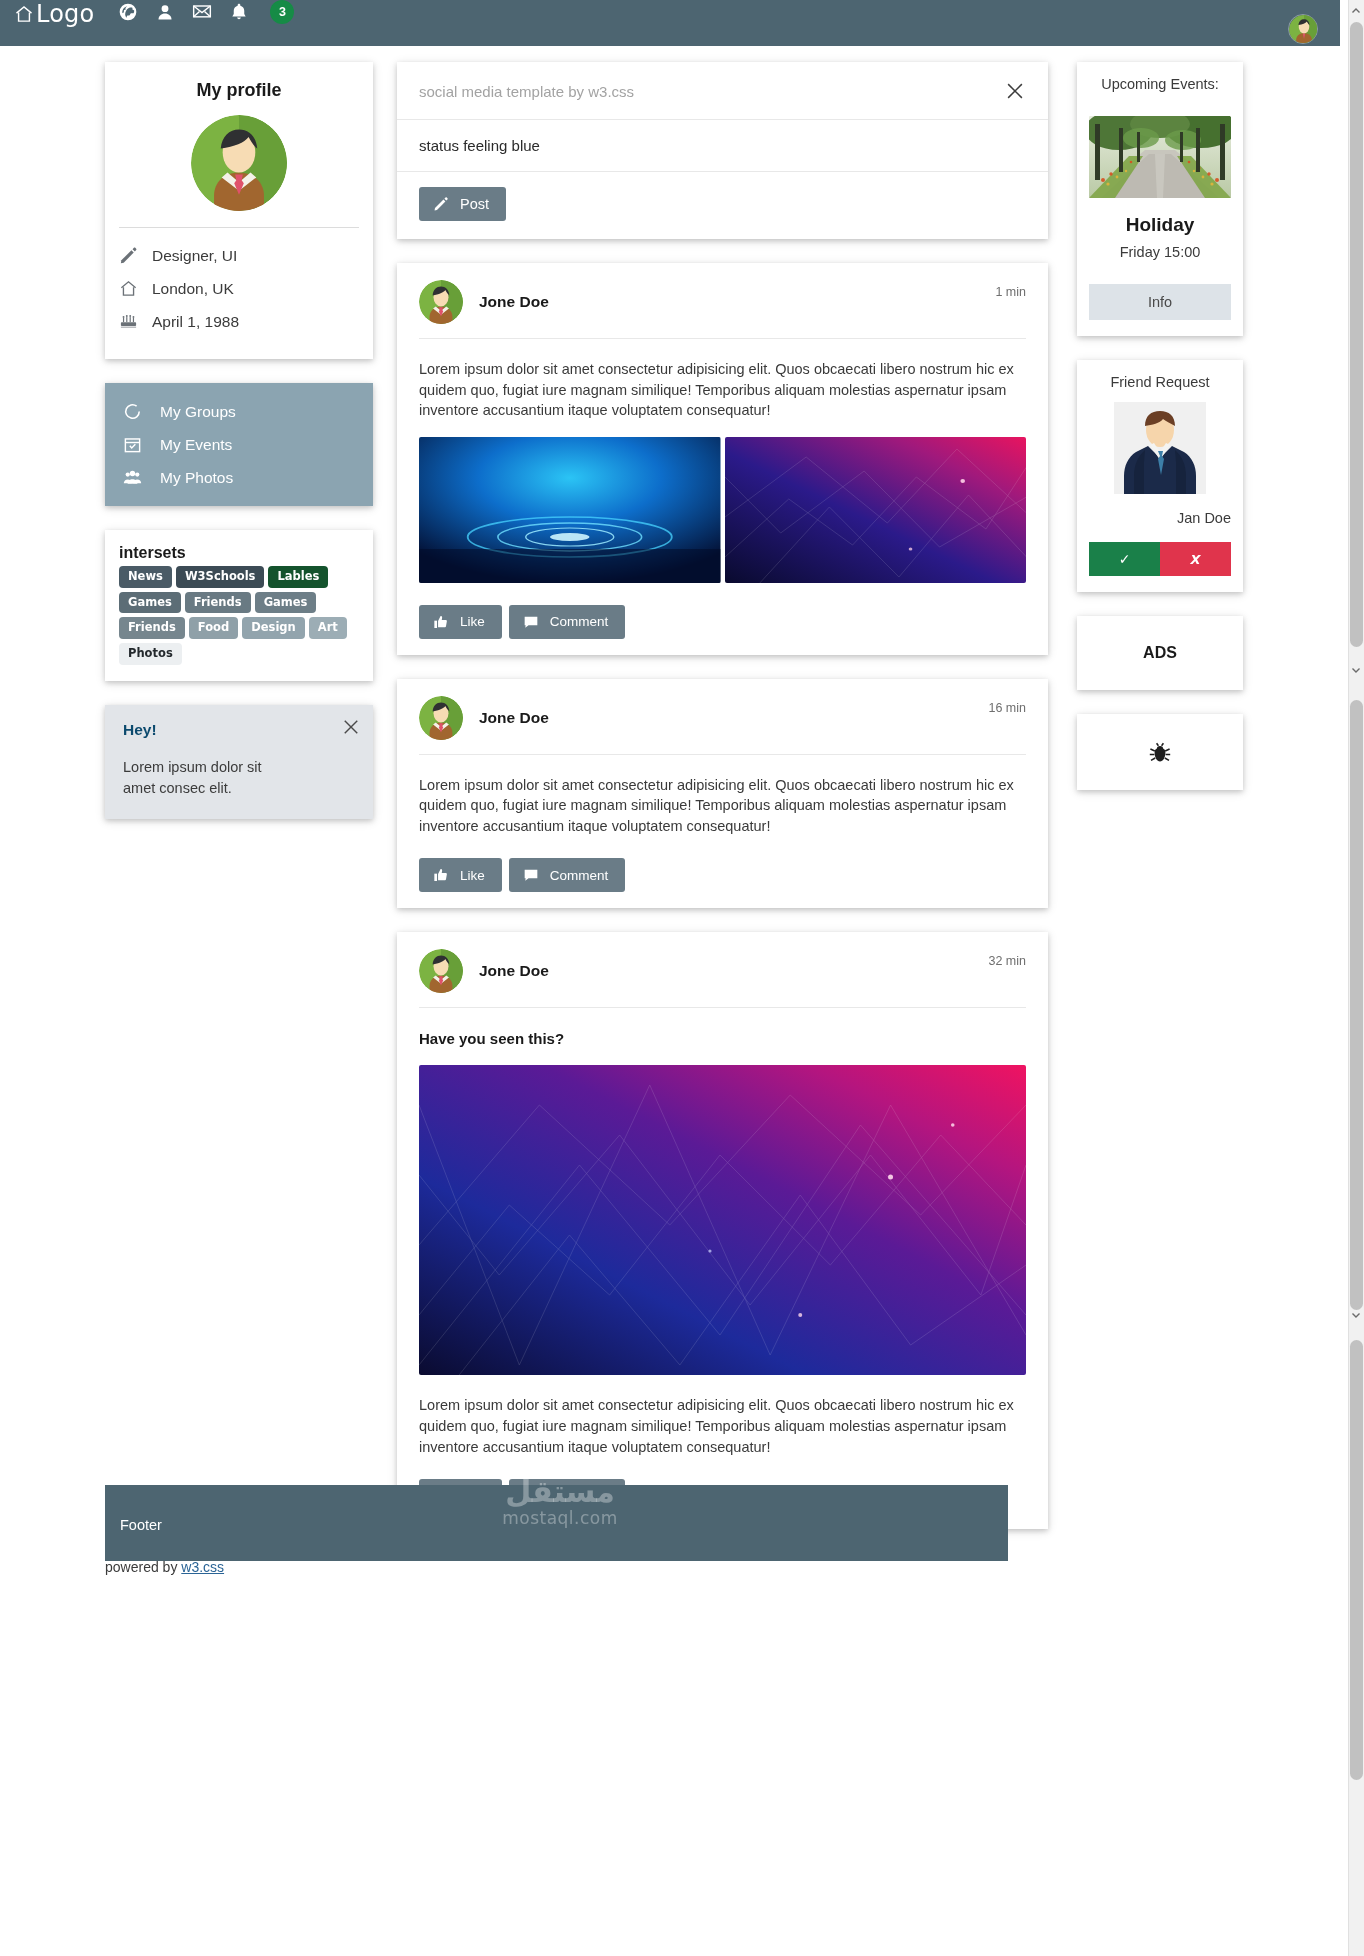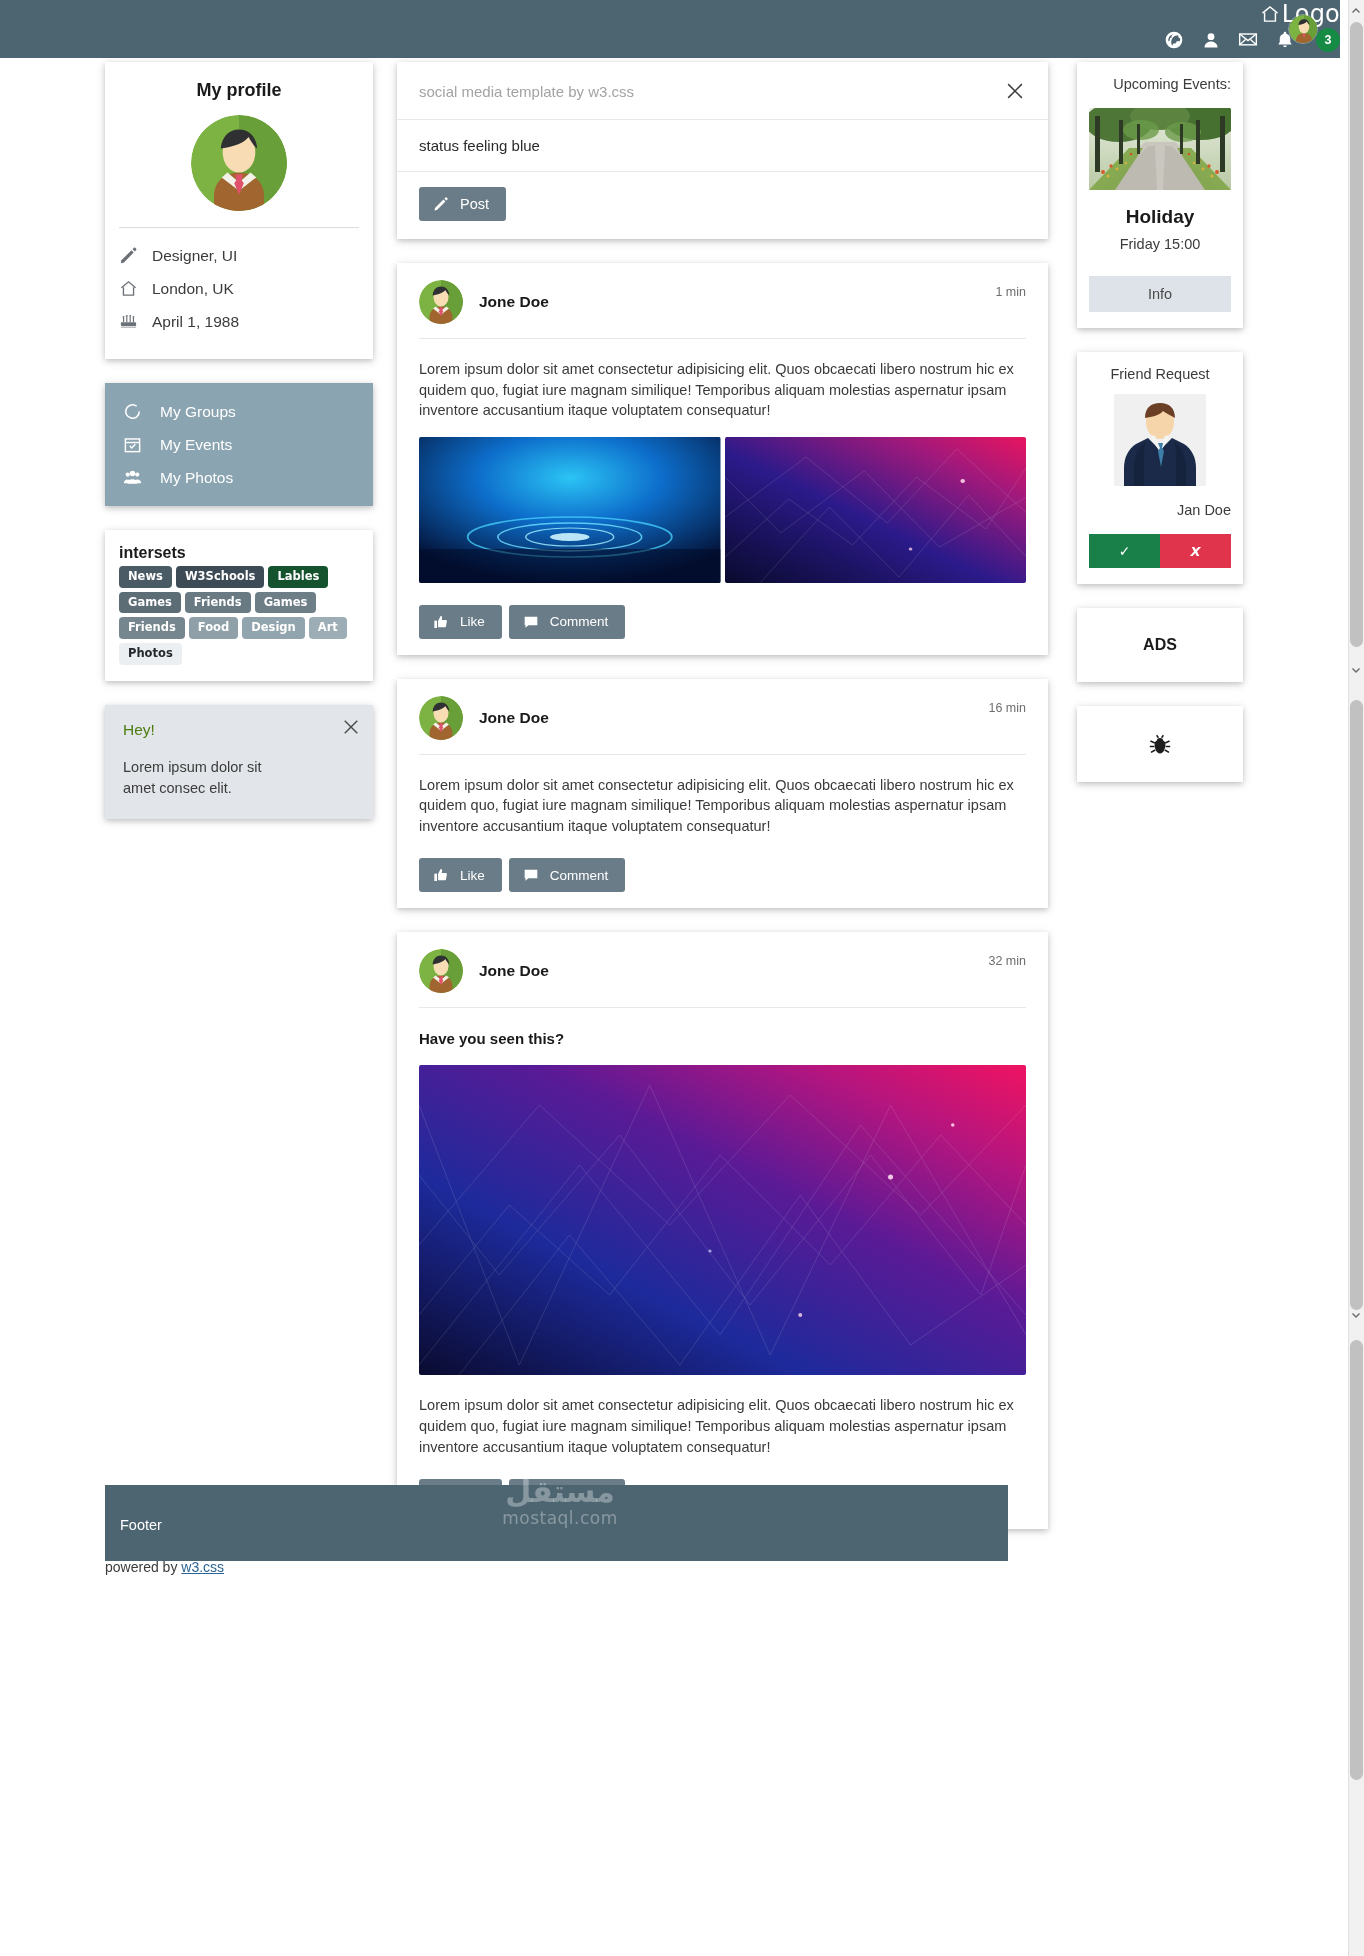--- a/index.html
+++ b/index.html
@@ -17,23 +17,23 @@
     position:absolute; left:0; top:0; width:1364px; height:1956px;
     background:#ffffff;
   }
   .page {
     position:absolute; left:0; top:0; width:1340px; height:1956px;
     background:#ffffff;
   }
 
   
   .navbar {
-    position:absolute; left:0; top:0; width:1340px; height:58px;
+    position:absolute; left:0; top:0; width:1340px; height:46px;
     background:#4d6571;
-    display:flex; align-items:flex-end;flex-direction:column;
+    display:flex; align-items:flex-start;
   }
   .nav-logo {
     display:flex; align-items:center; gap:2px;
     color:#fff; font-size:24px; font-weight:400;
     margin-left:14px; letter-spacing:.2px;
     font-family:"DejaVu Sans", sans-serif;
   }
   .nav-logo .glyph { display:inline-block; width:20px; height:22px; }
   .nav-icons { display:flex; align-items:center; gap:17px; margin-left:24px; }
   .nav-icons .ic { width:20px; height:20px; display:block; }
@@ -100,21 +100,21 @@
     line-height:1.1; cursor:pointer;
     font-family:"DejaVu Sans", sans-serif;
   }
 
   
   .hey-card {
     background:#e2e5e9; padding:16px 18px 20px 18px;
     position:relative;
     box-shadow:0 2px 5px 0 rgba(0,0,0,0.16), 0 2px 10px 0 rgba(0,0,0,0.12);
   }
-  .hey-title { font-size:15.5px; font-weight:400; color:#4d7c0f; margin-bottom:18px; }
+  .hey-title { font-size:15.5px; font-weight:700; color:#0c4a6e; margin-bottom:18px; }
   .hey-body { font-size:14.5px; color:#3b3b3b; line-height:1.45; max-width:170px; }
   .hey-close {
     position:absolute; right:12px; top:12px;
     width:20px; height:20px; cursor:pointer; color:#555;
   }
 
   
   .composer { padding:0; }
   .composer-top {
     display:flex; align-items:center; justify-content:space-between;
@@ -161,21 +161,21 @@
   .btn-act {
     display:inline-flex; align-items:center; gap:11px;
     background:#6a7c87; color:#fff; border:none;
     font-size:13.5px; padding:9px 17px 9px 14px; border-radius:3px;
     cursor:pointer; font-family:"Liberation Sans", sans-serif;
   }
   .btn-act .aic { width:16px; height:16px; display:block; }
 
   
   .rc { padding:14px 12px 16px 12px; }
-  .rc-title { text-align:right; font-size:14.5px; color:#3b3b3b; margin-bottom:16px; }
+  .rc-title { text-align:center; font-size:14.5px; color:#3b3b3b; margin-bottom:24px; }
   .rc-img { width:100%; height:82px; border-radius:1px; overflow:hidden; }
   .rc-event-name { text-align:center; font-size:19px; font-weight:700; color:#1a1a1a; margin-top:16px; }
   .rc-event-time { text-align:center; font-size:14.5px; color:#3b3b3b; margin-top:8px; }
   .rc-info-btn {
     display:block; width:100%; margin-top:24px;
     background:#dde3e8; border:none; color:#4a4a4a;
     font-size:14.5px; padding:10px 0; cursor:pointer;
     font-family:"Liberation Sans", sans-serif;
   }
   .rc-fr-title { text-align:center; font-size:14.5px; color:#3b3b3b; margin-bottom:12px; }

